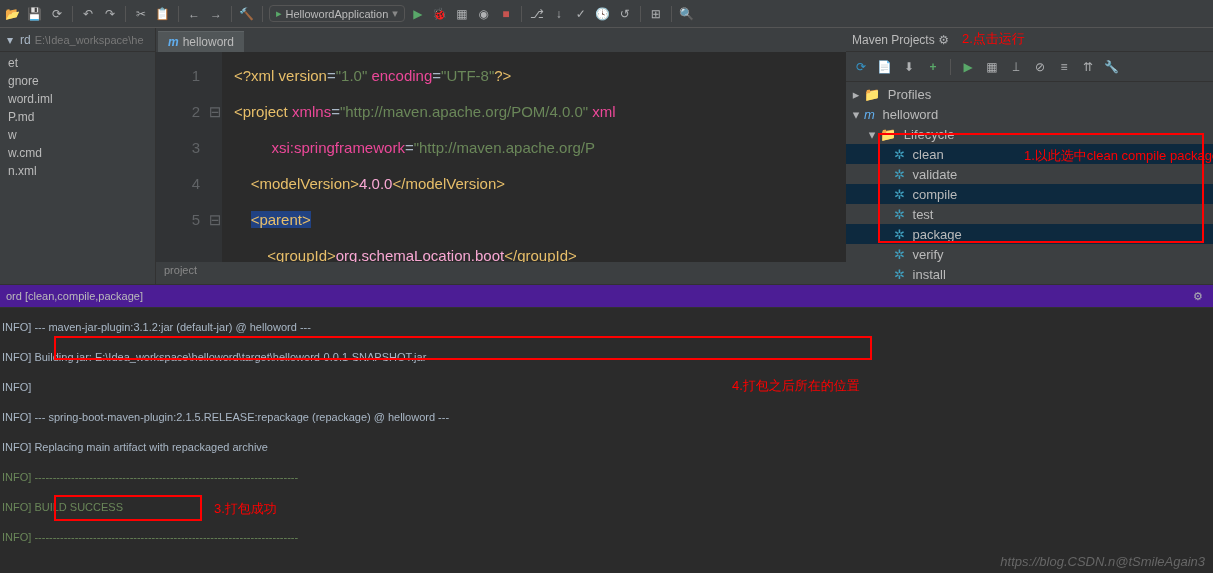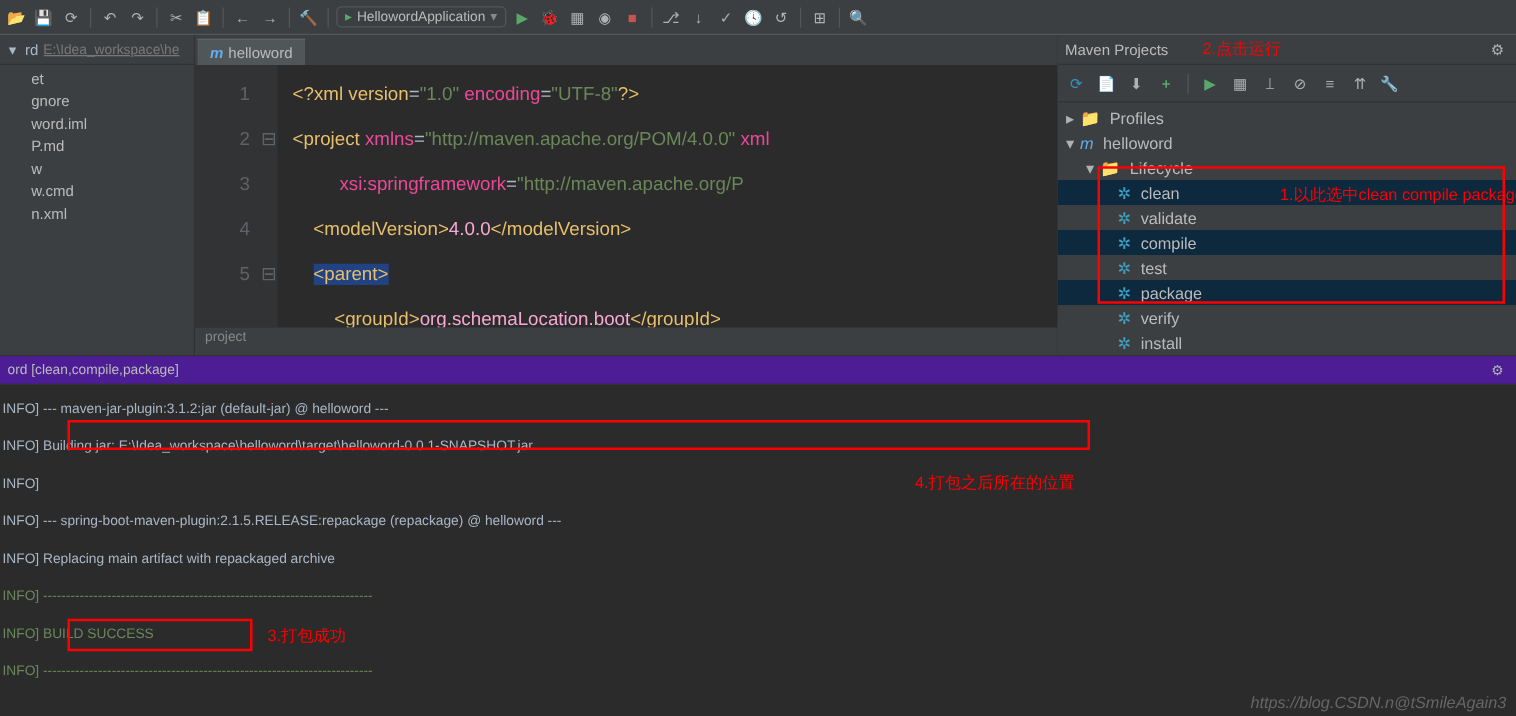--- a/index.html
+++ b/index.html
@@ -5,40 +5,40 @@
 * { margin:0; padding:0; box-sizing:border-box; font-family:"Segoe UI",Arial,sans-serif; }
 body { width:1213px; height:573px; background:#2b2b2b; color:#a9b7c6; overflow:hidden; font-size:12px; position:relative; }
 .toolbar-top { height:28px; background:#3c3f41; border-bottom:1px solid #555; display:flex; align-items:center; padding:0 4px; gap:4px; }
 .tb-btn { width:18px; height:18px; display:flex; align-items:center; justify-content:center; color:#afb1b3; cursor:pointer; }
 .tb-sep { width:1px; height:16px; background:#555; margin:0 2px; }
 .combo { background:#3c3f41; border:1px solid #555; padding:1px 6px; color:#bbb; font-size:11px; display:flex; align-items:center; gap:4px; border-radius:4px; }
 .main-split { display:flex; height:256px; }
 .left-pane { width:156px; background:#3c3f41; border-right:1px solid #323232; display:flex; flex-direction:column; }
 .proj-head { height:24px; display:flex; align-items:center; padding:0 4px; gap:4px; border-bottom:1px solid #323232; }
 .proj-head .chev { width:12px; text-align:center; }
-.proj-path { color:#787878; font-size:11px; white-space:nowrap; overflow:hidden;text-decoration:underline; }
-.proj-tree { flex:1; padding-top:2px; overflow:hidden;margin-left:17px; }
+.proj-path { color:#787878; font-size:11px; white-space:nowrap; overflow:hidden; }
+.proj-tree { flex:1; padding-top:2px; overflow:hidden; }
 .proj-item { padding:2px 4px 2px 8px; color:#bbb; font-size:12px; white-space:nowrap; overflow:hidden; }
 .editor-area { flex:1; background:#2b2b2b; display:flex; flex-direction:column; min-width:0; }
 .tabs { height:24px; background:#3c3f41; display:flex; align-items:flex-end; padding-left:2px; }
 .tab { background:#515658; padding:3px 10px; font-size:12px; color:#bbb; display:flex; align-items:center; gap:4px; border-top:1px solid #5e6365; }
 .tab .m-ico { color:#61aeee; font-weight:bold; font-style:italic; }
 .editor-body { flex:1; display:flex; overflow:hidden; font-family:"Consolas",monospace; font-size:15px; }
 .gutter { width:52px; background:#313335; color:#606366; text-align:right; padding:6px 8px 0 0; line-height:36px; }
 .fold { width:14px; background:#313335; padding-top:6px; line-height:36px; color:#606366; }
 .fold div { height:36px; display:flex; align-items:center; justify-content:center; }
 .code { flex:1; padding:6px 0 0 12px; line-height:36px; white-space:pre; color:#a9b7c6; }
 .tag { color:#e8bf6a; }
 .attr { color:#ec4899; }
 .str { color:#6a8759; }
 .txt { color:#f9a8d4; }
 .hl { background:#214283; }
 .crumbs { height:22px; background:#3c3f41; padding:2px 8px; font-size:11px; color:#888; }
 .right-pane { width:367px; background:#3c3f41; display:flex; flex-direction:column; }
-.mvn-head { height:24px; display:flex; align-items:center; justify-content:space-between; padding:0 6px; border-bottom:1px solid #323232; color:#bbb; }
+.mvn-head { height:24px; display:flex; align-items:center; justify-content:flex-start; padding:0 6px; border-bottom:1px solid #323232; color:#bbb; }
 .mvn-toolbar { height:30px; display:flex; align-items:center; gap:6px; padding:0 6px; border-bottom:1px solid #323232; }
 .mvn-tb-btn { width:18px; height:18px; display:flex; align-items:center; justify-content:center; color:#afb1b3; }
 .mvn-tree { flex:1; overflow:hidden; font-size:13px; padding-top:2px; }
 .tree-row { display:flex; align-items:center; height:20px; padding-left:4px; gap:2px; color:#bbb; }
 .tree-row .arr { width:12px; text-align:center; color:#afb1b3; }
 .tree-row .ind { display:inline-block; }
 .gear { color:#40a0c0; }
 .folder-ico { color:#87939a; }
 .sel { background:#0d293e; }
 .redbox { position:absolute; border:2px solid red; pointer-events:none; }

